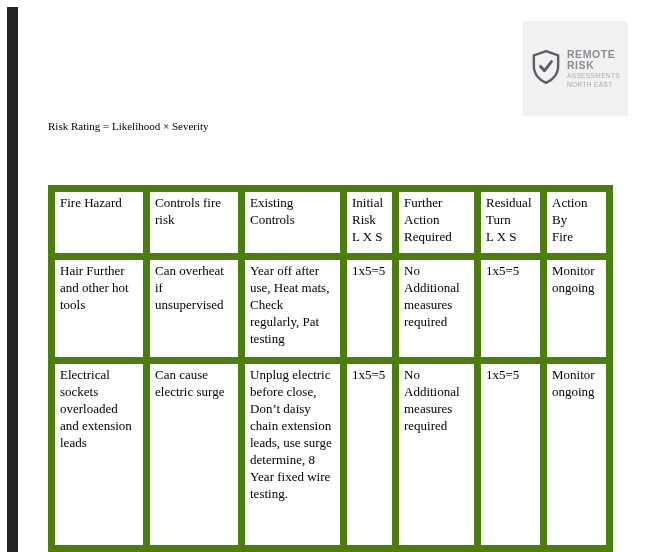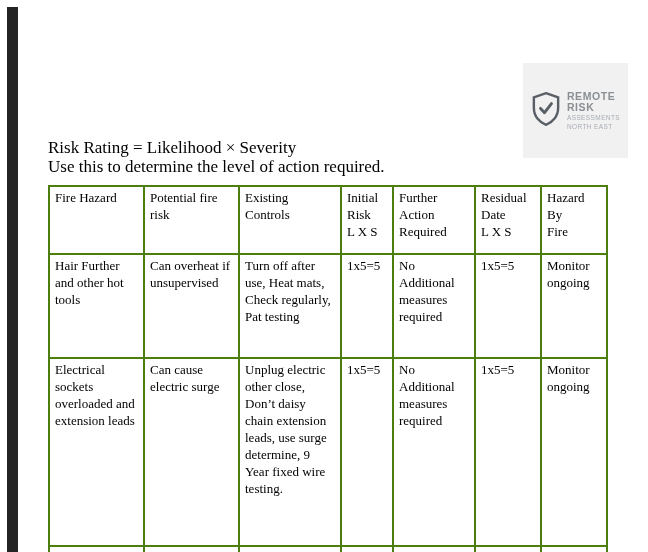--- a/index.html
+++ b/index.html
@@ -16,44 +16,43 @@
     width:11px; height:545px;
     background:#242424;
   }
   .logo-box {
     position:absolute; left:523px; top:21px;
     width:105px; height:95px;
     background:#f1f1f2;
     display:flex; align-items:center; justify-content:center;
     gap:6px;
     font-family:"Liberation Sans", sans-serif;
-    margin-top:42px;
   }
   .logo-text { display:flex; flex-direction:column; }
   .brand-line {
     font-weight:bold; font-size:10.5px; line-height:11px;
     letter-spacing:0.6px; color:#8a8f94;
   }
   .sub-line {
     font-size:6.5px; line-height:8px;
     letter-spacing:0.4px; color:#a8adb2; margin-top:1px;
   }
   .intro {
     position:absolute; left:48px; top:117px;
-    font-size:17px; line-height:19px;margin-top:21px;
+    font-size:11px; line-height:19px;
   }
   .intro div { white-space:nowrap; }
   table.doc-table {
     position:absolute; left:48px; top:185px;
     width:558px;
     border-collapse:collapse; table-layout:fixed;
     font-size:13px; line-height:17px;
   }
   table.doc-table th, table.doc-table td {
-    border:2px solid #4d7c0f;
+    border:7px solid #4d7c0f;
     vertical-align:top; text-align:left;
     font-weight:normal;
     padding:2px 5px 1px 5px;
     overflow:hidden;
   }
   tr.header-row { height:68px; }
   tr.row1 { height:104px; }
   tr.row2 { height:188px; }
   tr.row3 { height:40px; }
   .u { }
@@ -75,71 +74,70 @@
   <span class="logo-text">
     <span class="brand-line">REMOTE</span>
     <span class="brand-line">RISK</span>
     <span class="sub-line">ASSESSMENTS</span>
     <span class="sub-line">NORTH EAST</span>
   </span>
 </div>
 
 <div class="intro">
   <div>Risk Rating = Likelihood × Severity</div>
-  <div>Use this to determine the level of action required.</div>
 </div>
 
 <table class="doc-table">
   <colgroup>
     <col class="c1">
       <col class="c2">
       <col class="c3">
       <col class="c4">
     <col class="c5">
       <col class="c6">
       <col class="c7">
   </colgroup>
   <tbody>
     <tr class="header-row">
       <th>
         <span>Fire Hazard</span>
       </th>
       <th>
-        <span>Potential fire risk</span>
+        <span>Controls fire risk</span>
       </th>
       <th>
         <span>Existing Controls</span>
       </th>
       <th>
         <div>Initial Risk</div>
         <div>L X S</div>
       </th>
       <th>
         <span>Further Action Required</span>
       </th>
       <th>
-        <div>Residual Date</div>
+        <div>Residual Turn</div>
         <div>L X S</div>
       </th>
       <th>
-        <div>Hazard</div>
+        <div>Action</div>
         <div class="u">By</div>
         <div class="u">Fire</div>
       </th>
     </tr>
 
     <tr class="row1">
       <td>
         <span>Hair Further and other hot tools</span>
       </td>
       <td>
         <span>Can overheat if unsupervised</span>
       </td>
       <td>
-        <span>Turn off after use, Heat mats, Check regularly, Pat testing</span>
+        <span>Year off after use, Heat mats, Check regularly, Pat testing</span>
       </td>
       <td>
         <span>1x5=5</span>
       </td>
       <td>
         <span>No Additional measures required</span>
       </td>
       <td>
         <span>1x5=5</span>
       </td>
@@ -148,21 +146,21 @@
       </td>
     </tr>
 
     <tr class="row2">
       <td>
         <span>Electrical sockets overloaded and extension leads</span>
       </td>
       <td>
         <span>Can cause electric surge</span>
       </td>
-      <td><span>Unplug electric other close, </span><span class="u">Don’t</span><span> daisy chain extension leads, use surge </span><span class="u">determine,</span><span> 9 Year fixed wire testing.</span></td>
+      <td><span>Unplug electric before close, </span><span class="u">Don’t</span><span> daisy chain extension leads, use surge </span><span class="u">determine,</span><span> 8 Year fixed wire testing.</span></td>
       <td>
         <span>1x5=5</span>
       </td>
       <td>
         <span>No Additional measures required</span>
       </td>
       <td>
         <span>1x5=5</span>
       </td>
       <td>

